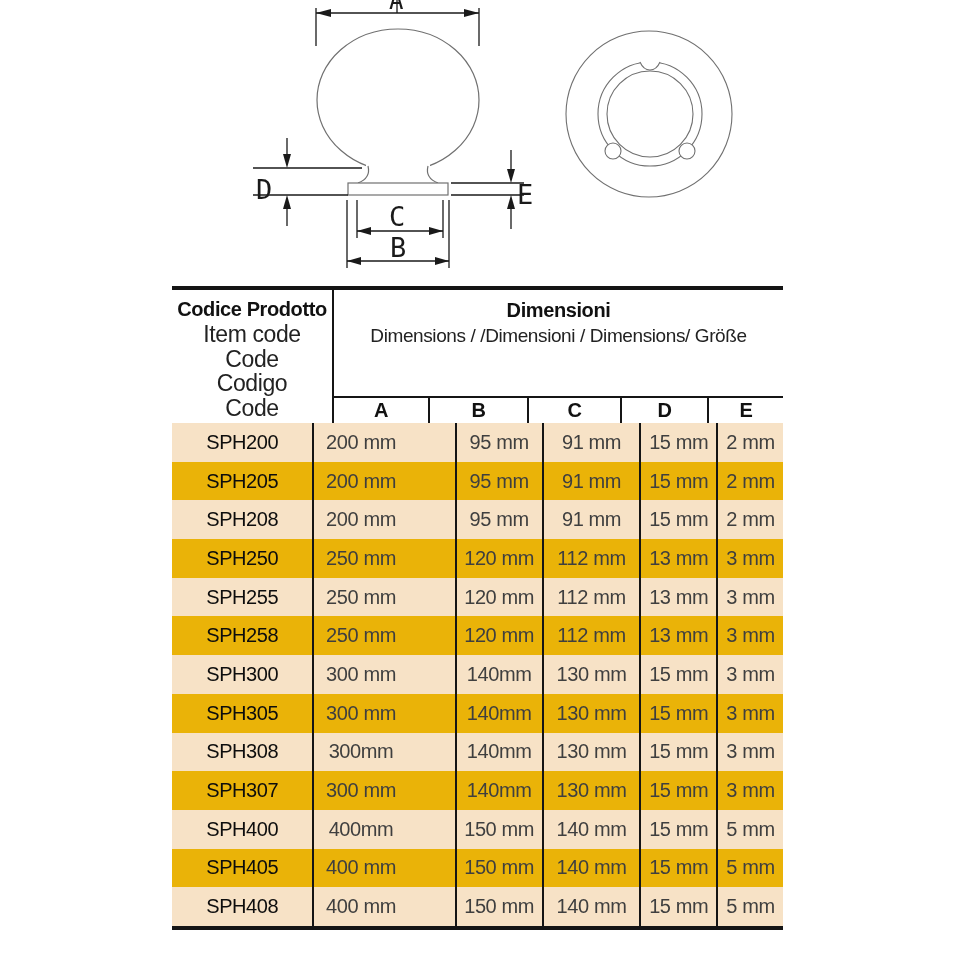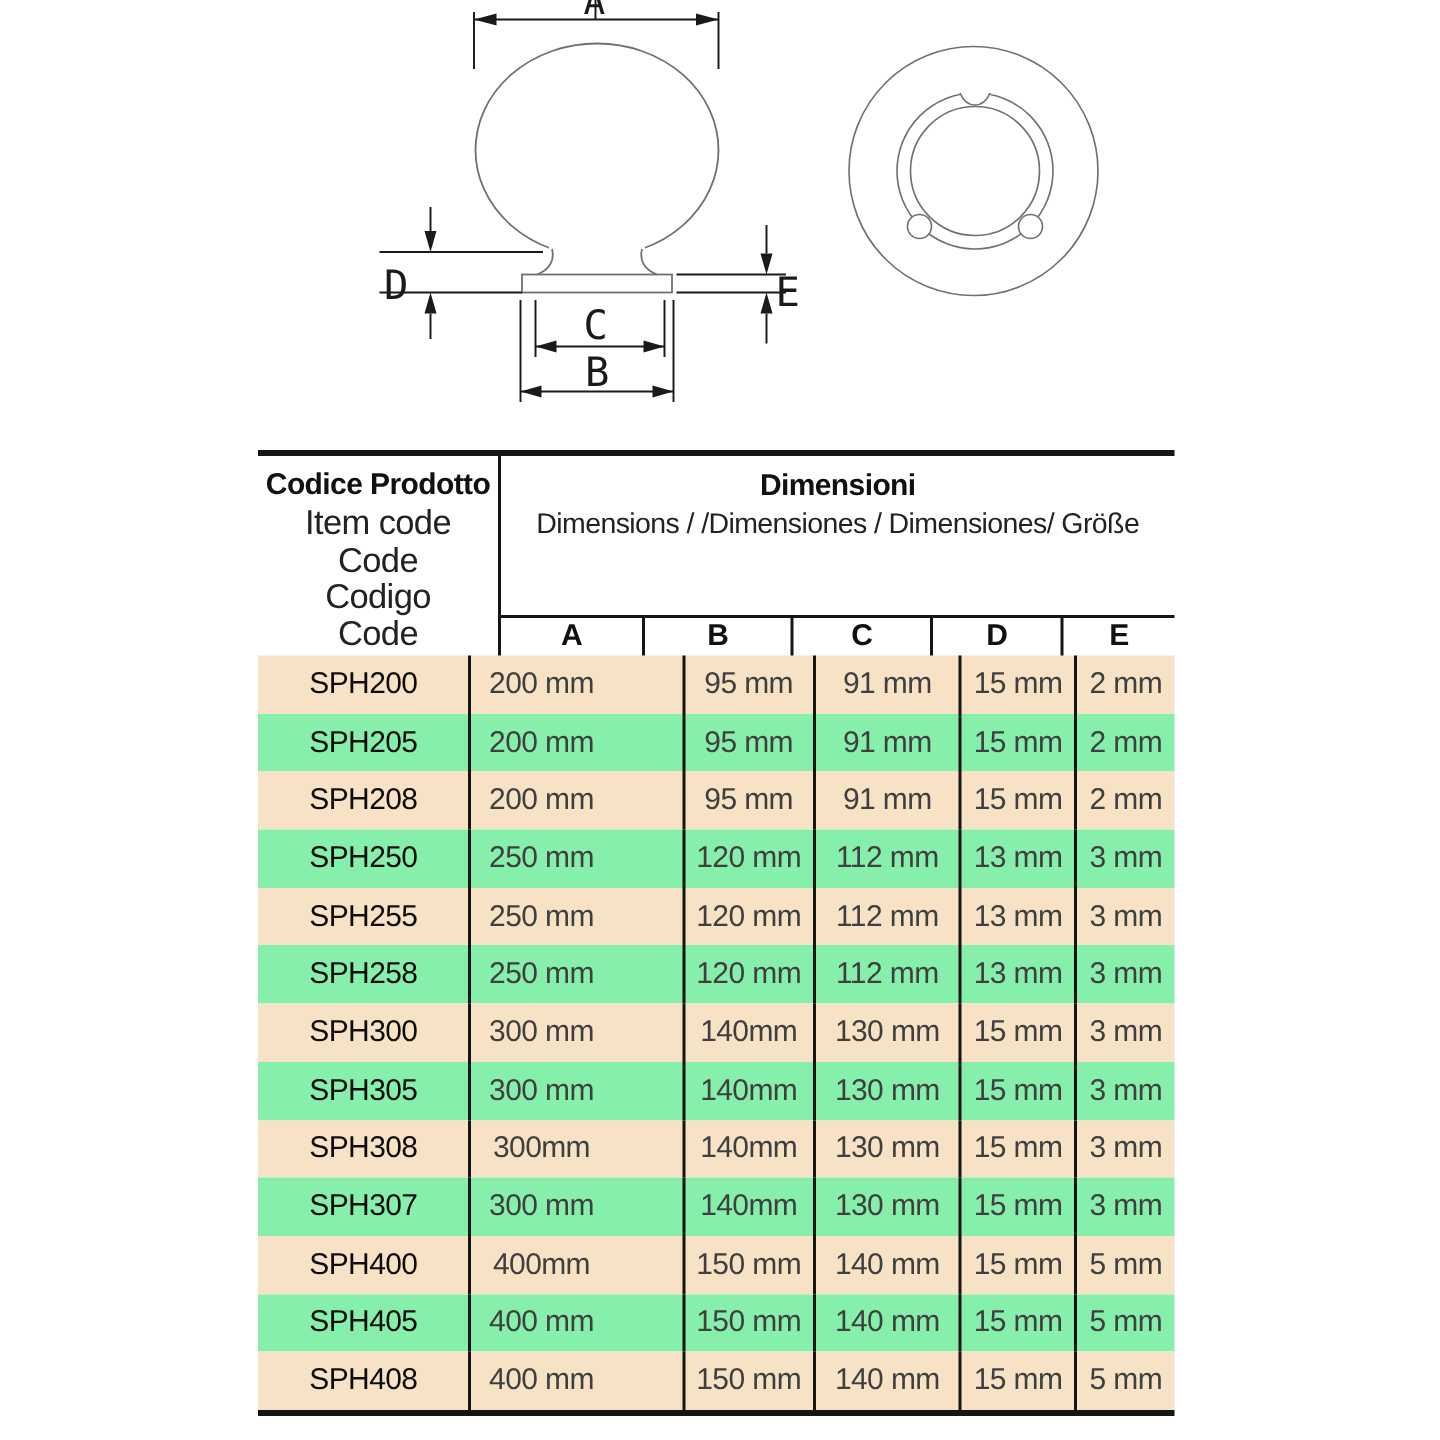--- a/index.html
+++ b/index.html
@@ -15,21 +15,21 @@
   .page{position:relative;width:960px;height:960px;background:#fff;overflow:hidden;}
 
   
   .drawing{position:absolute;}
   #front-view{left:238px;top:0;}
   #bottom-view{left:548px;top:8px;}
   svg text{font-family:"DejaVu Sans Mono", monospace;fill:#1a1a1a;font-weight:400;}
 
   
   .spec-table{
-    position:absolute;left:172px;top:300px;width:611px;
+    position:absolute;left:172px;top:286px;width:611px;
     border-top:4px solid var(--border);
     border-bottom:4px solid var(--border);
     letter-spacing:-0.4px;
   }
   .thead{display:flex;height:133px;background:#fff;}
   .th-left{
     width:162px;border-right:2px solid var(--border);
     display:flex;flex-direction:column;align-items:center;justify-content:flex-start;
     padding-top:7px;
   }
@@ -46,21 +46,21 @@
     height:33px;border-top:2px solid var(--border);
     display:flex;align-items:center;
   }
   .th-col{font-weight:bold;font-size:20px;color:#111;
     display:flex;align-items:center;justify-content:center;height:100%;}
   .cw-a{width:94px;} .cw-b{width:99px;border-left:2px solid var(--border);}
   .cw-c{width:93px;border-left:2px solid var(--border);}
   .cw-d{width:87px;border-left:2px solid var(--border);}
   .cw-e{width:76px;border-left:2px solid var(--border);}
 
-  .tbody .trow{display:flex;height:38.7px;background:#86efac;}
+  .tbody .trow{display:flex;height:38.7px;background:#eab308;}
   .tbody .trow:nth-child(odd){background:var(--beige);}
   .cell{display:flex;align-items:center;justify-content:center;height:100%;}
   .cell.code{width:162px;border-right:2px solid var(--border);
     font-weight:normal;font-size:20px;color:#0d0d0d;}
   .cell.val{font-size:20px;color:var(--valtext);}
   .cell.va{width:106px;} .cell.vb{width:99px;border-left:2px solid var(--border);margin-left:47px;}
   .cell.vc{width:111px;border-left:2px solid var(--border);}
   .cell.vd{width:87px;border-left:2px solid var(--border);}
   .cell.ve{width:76px;border-left:2px solid var(--border);}
 </style>
@@ -148,21 +148,21 @@
       <div class="th-left">
         <div class="l0">Codice Prodotto</div>
         <div class="ln">Item code</div>
         <div class="ln">Code</div>
         <div class="ln">Codigo</div>
         <div class="ln">Code</div>
       </div>
       <div class="th-right">
         <div class="th-title">
           <div class="t1">Dimensioni</div>
-          <div class="t2">Dimensions / /Dimensiones / Dimensiones/ Größe</div>
+          <div class="t2">Dimensions / /Dimensioni / Dimensions/ Größe</div>
         </div>
         <div class="th-cols">
           <div class="th-col cw-a">A</div>
           <div class="th-col cw-b">B</div>
           <div class="th-col cw-c">C</div>
           <div class="th-col cw-d">D</div>
           <div class="th-col cw-e">E</div>
         </div>
       </div>
     </div>

